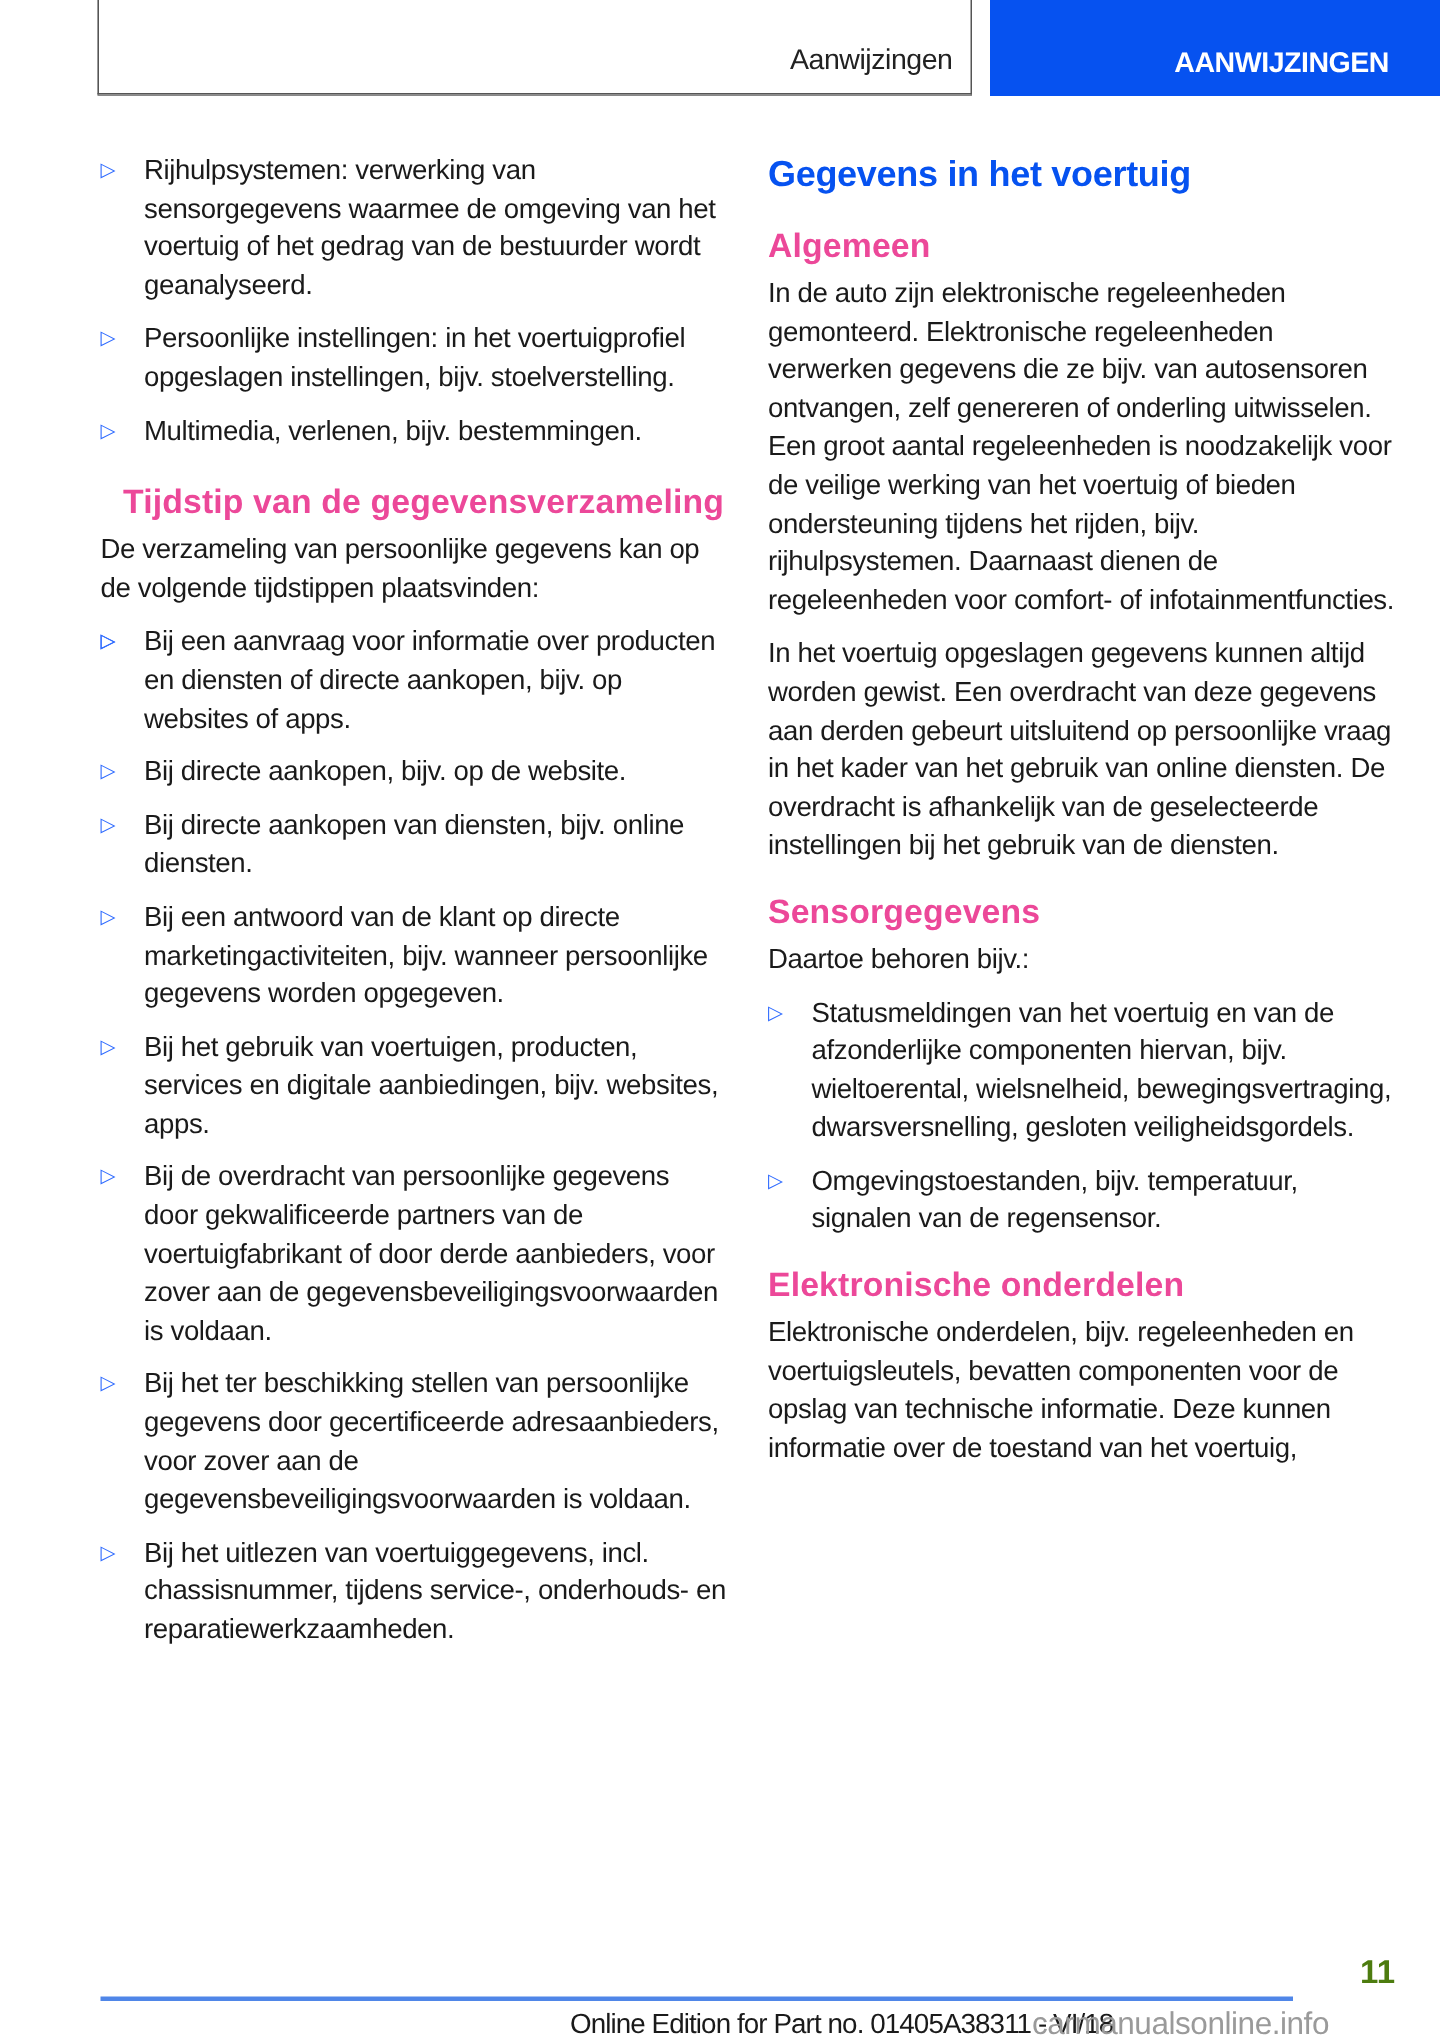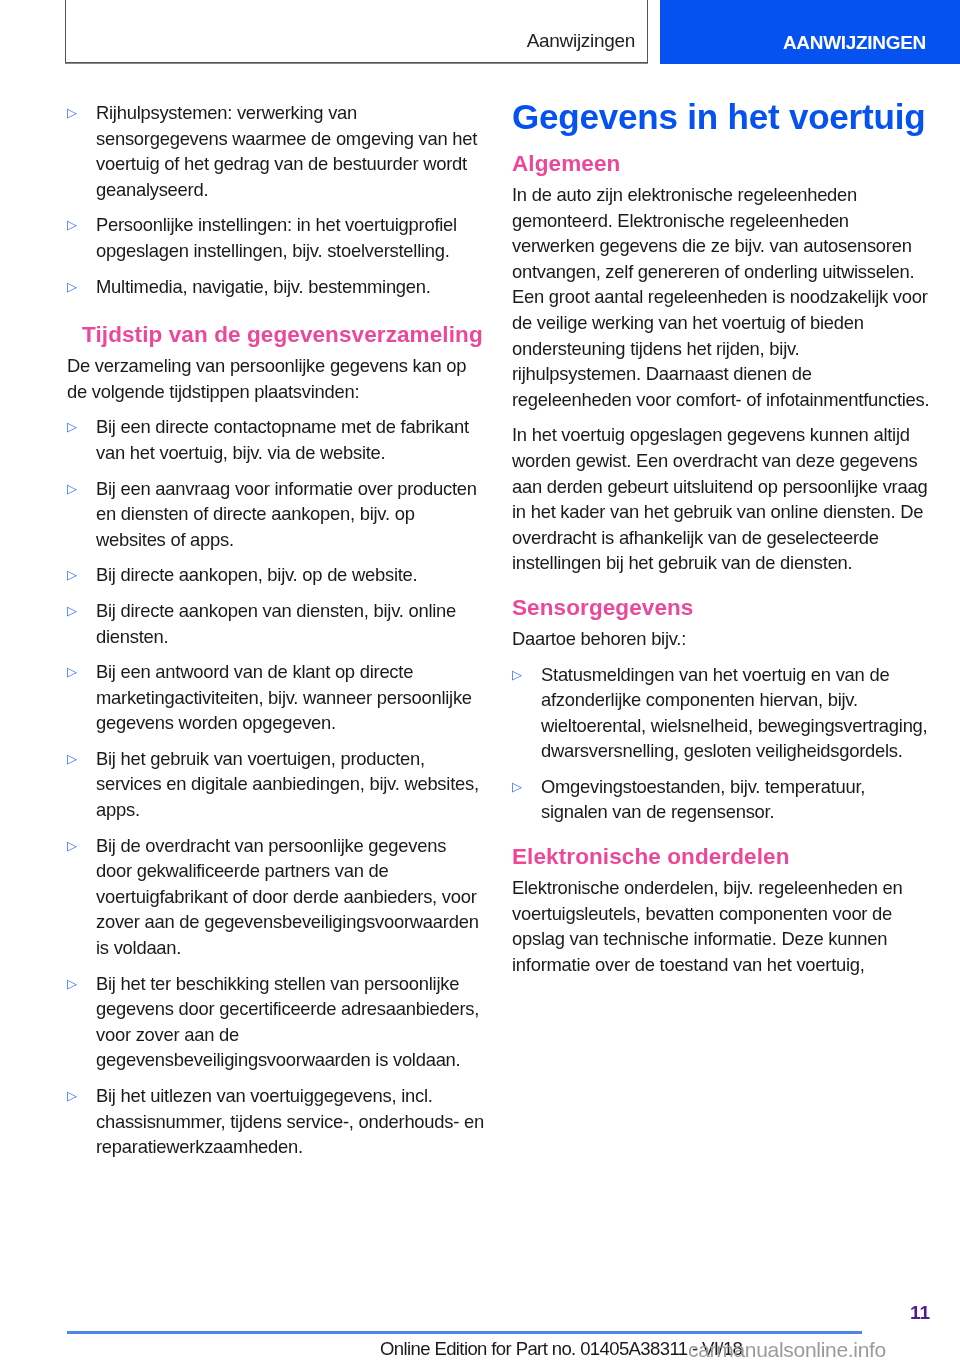--- a/index.html
+++ b/index.html
@@ -10,47 +10,47 @@
              box-shadow: 0 1px 0 #888; }
   .hdr-title { position: absolute; right: 12px; bottom: 10px; font-size: 19px; color: #222; letter-spacing: -0.3px; }
   .hdr-tab { position: absolute; left: 660px; top: 0; width: 300px; height: 64px; background: #0652f0; }
   .hdr-tab span { position: absolute; right: 34px; bottom: 10px; color: #fff; font-weight: bold; font-size: 19px; letter-spacing: -0.3px; }
   .col { position: absolute; top: 100px; }
   .col-left { left: 67px; width: 418px; }
   .col-right { left: 512px; width: 420px; }
   .p { font-size: 18.4px; line-height: 25.6px; margin: 0 0 10px 0; letter-spacing: -0.25px; }
   .li { position: relative; padding-left: 29px; font-size: 18.4px; line-height: 25.6px; margin: 0 0 10px 0; letter-spacing: -0.25px; }
   .li .bullet { position: absolute; left: 0; top: 0; color: #2f6bff; font-size: 13px; }
-  .h1 { color: #0652f0; font-weight: bold; font-size: 35px; line-height: 30px; margin: 2px 0 18px 0; letter-spacing: -0.2px; }
+  .h1 { color: #0652f0; font-weight: bold; font-size: 24px; line-height: 30px; margin: 2px 0 18px 0; letter-spacing: -0.2px; }
   .h2 { color: #ec4899; font-weight: bold; font-size: 22.5px; line-height: 28px; margin: 18px 0 4px 0; letter-spacing: 0.1px; }
   .h2.first { margin-top: 0; }
   .footer-line { position: absolute; left: 67px; top: 1331px; width: 795px; height: 3px; background: #4f86e8; }
-  .page-num { position: absolute; right: 30px; top: 1302px; font-size: 19px; font-weight: bold; color: #4c1d95; }
+  .page-num { position: absolute; right: 30px; top: 1302px; font-size: 22px; font-weight: bold; color: #4d7c0f; }
   .footer-text { position: absolute; left: 380px; top: 1338px; font-size: 18.5px; color: #1a1a1a; letter-spacing: -0.6px; white-space: nowrap; }
   .watermark { position: absolute; left: 688px; top: 1338px; font-size: 21px; color: #9a9a9a; letter-spacing: -0.3px; white-space: nowrap; text-align: center; }
 </style>
 </head>
 <body>
 
 <div class="hdr-box">
   <span class="hdr-title">Aanwijzingen</span>
 </div>
 <div class="hdr-tab">
   <span>AANWIJZINGEN</span>
 </div>
 
 <div class="col col-left">
   <div class="li"><span class="bullet">▷</span><span>Rijhulpsystemen: verwerking van sensorgegevens waarmee de omgeving van het voertuig of het gedrag van de bestuurder wordt geanalyseerd.</span></div>
   <div class="li"><span class="bullet">▷</span><span>Persoonlijke instellingen: in het voertuigprofiel opgeslagen instellingen, bijv. stoelverstelling.</span></div>
-  <div class="li"><span class="bullet">▷</span><span>Multimedia, navigatie, bijv. bestemmingen.</span></div>
+  <div class="li"><span class="bullet">▷</span><span>Multimedia, verlenen, bijv. bestemmingen.</span></div>
 
   <div class="h2" style="margin-top:22px;margin-left:15px;">Tijdstip van de gegevensverzameling</div>
   <p class="p">De verzameling van persoonlijke gegevens kan op de volgende tijdstippen plaatsvinden:</p>
 
-  <div class="li"><span class="bullet">▷</span><span>Bij een directe contactopname met de fabrikant van het voertuig, bijv. via de website.</span></div>
+  <div class="li"><span class="bullet">▷</span></div>
   <div class="li"><span class="bullet">▷</span><span>Bij een aanvraag voor informatie over producten en diensten of directe aankopen, bijv. op websites of apps.</span></div>
   <div class="li"><span class="bullet">▷</span><span>Bij directe aankopen, bijv. op de website.</span></div>
   <div class="li"><span class="bullet">▷</span><span>Bij directe aankopen van diensten, bijv. online diensten.</span></div>
   <div class="li"><span class="bullet">▷</span><span>Bij een antwoord van de klant op directe marketingactiviteiten, bijv. wanneer persoonlijke gegevens worden opgegeven.</span></div>
   <div class="li"><span class="bullet">▷</span><span>Bij het gebruik van voertuigen, producten, services en digitale aanbiedingen, bijv. websites, apps.</span></div>
   <div class="li"><span class="bullet">▷</span><span>Bij de overdracht van persoonlijke gegevens door gekwalificeerde partners van de voertuigfabrikant of door derde aanbieders, voor zover aan de gegevensbeveiligingsvoorwaarden is voldaan.</span></div>
   <div class="li"><span class="bullet">▷</span><span>Bij het ter beschikking stellen van persoonlijke gegevens door gecertificeerde adresaanbieders, voor zover aan de gegevensbeveiligingsvoorwaarden is voldaan.</span></div>
   <div class="li"><span class="bullet">▷</span><span>Bij het uitlezen van voertuiggegevens, incl. chassisnummer, tijdens service-, onderhouds- en reparatiewerkzaamheden.</span></div>
 </div>
 

